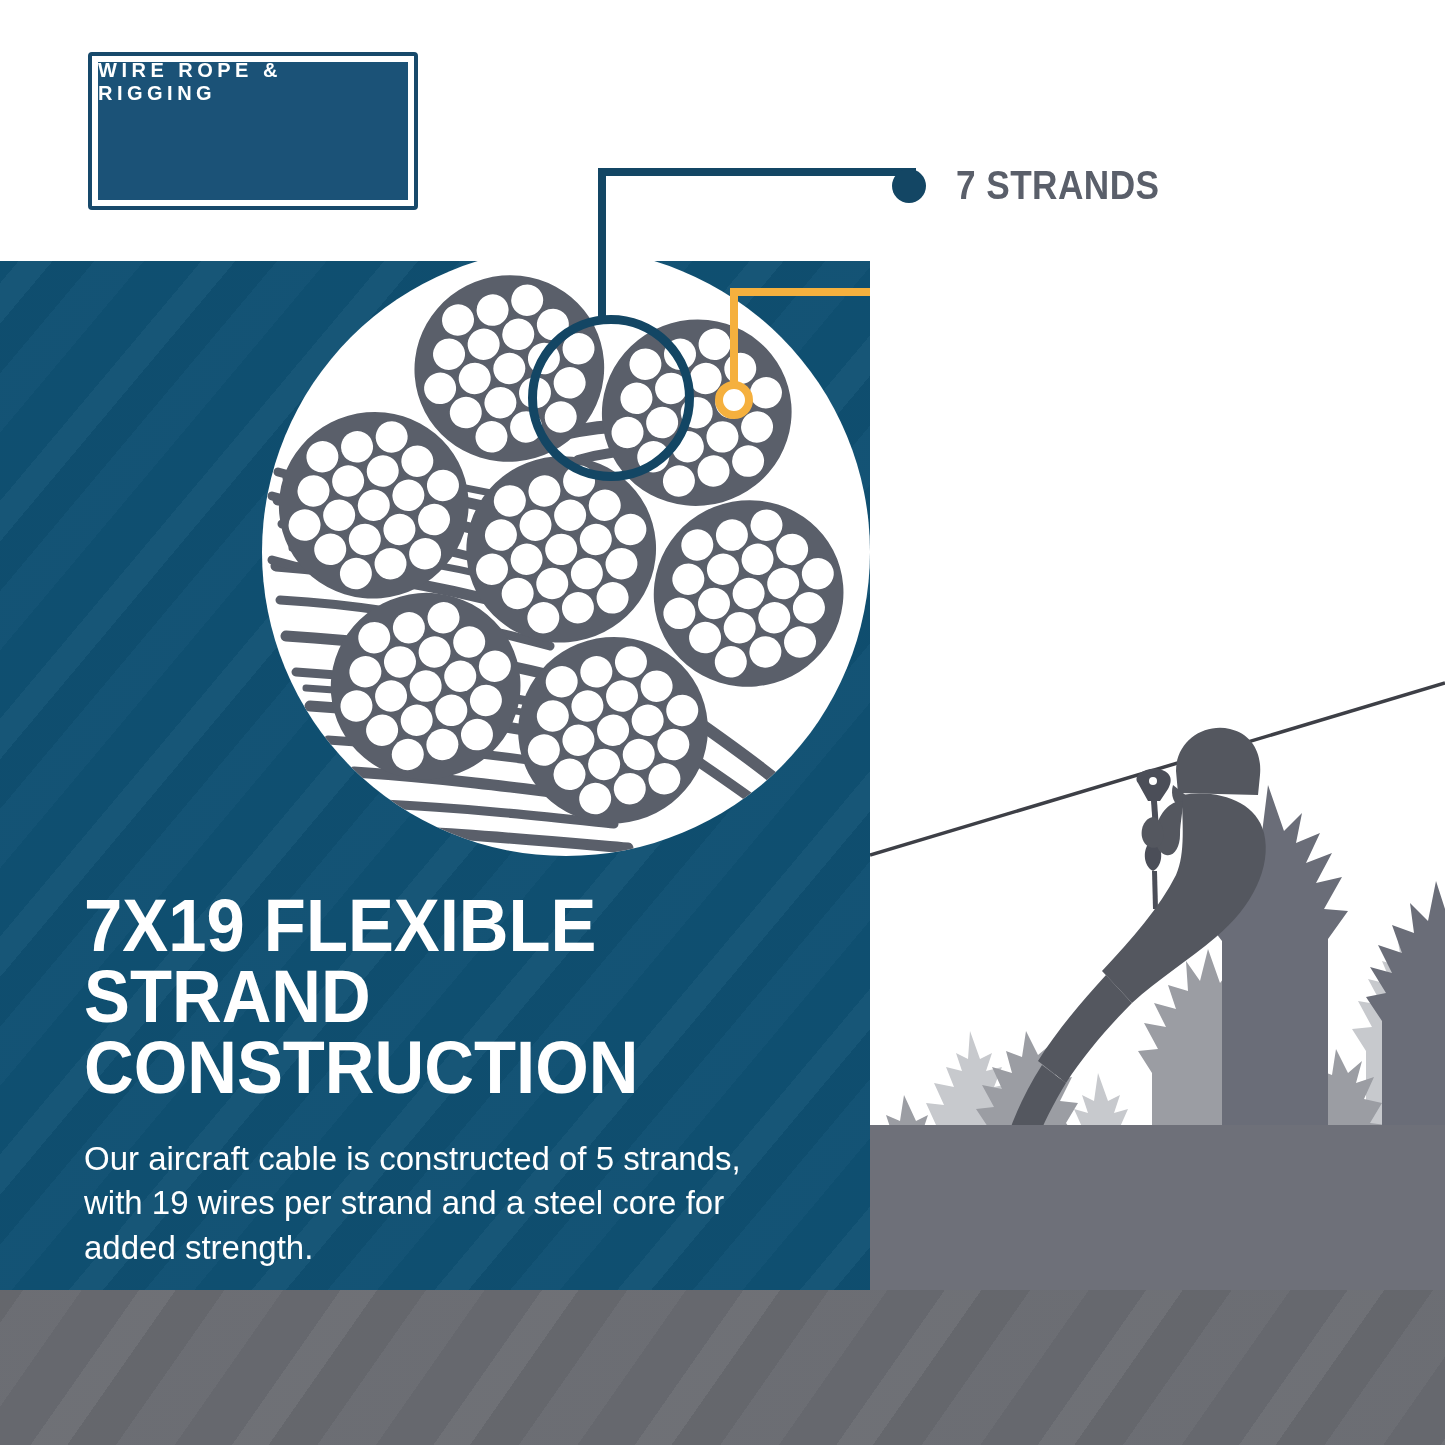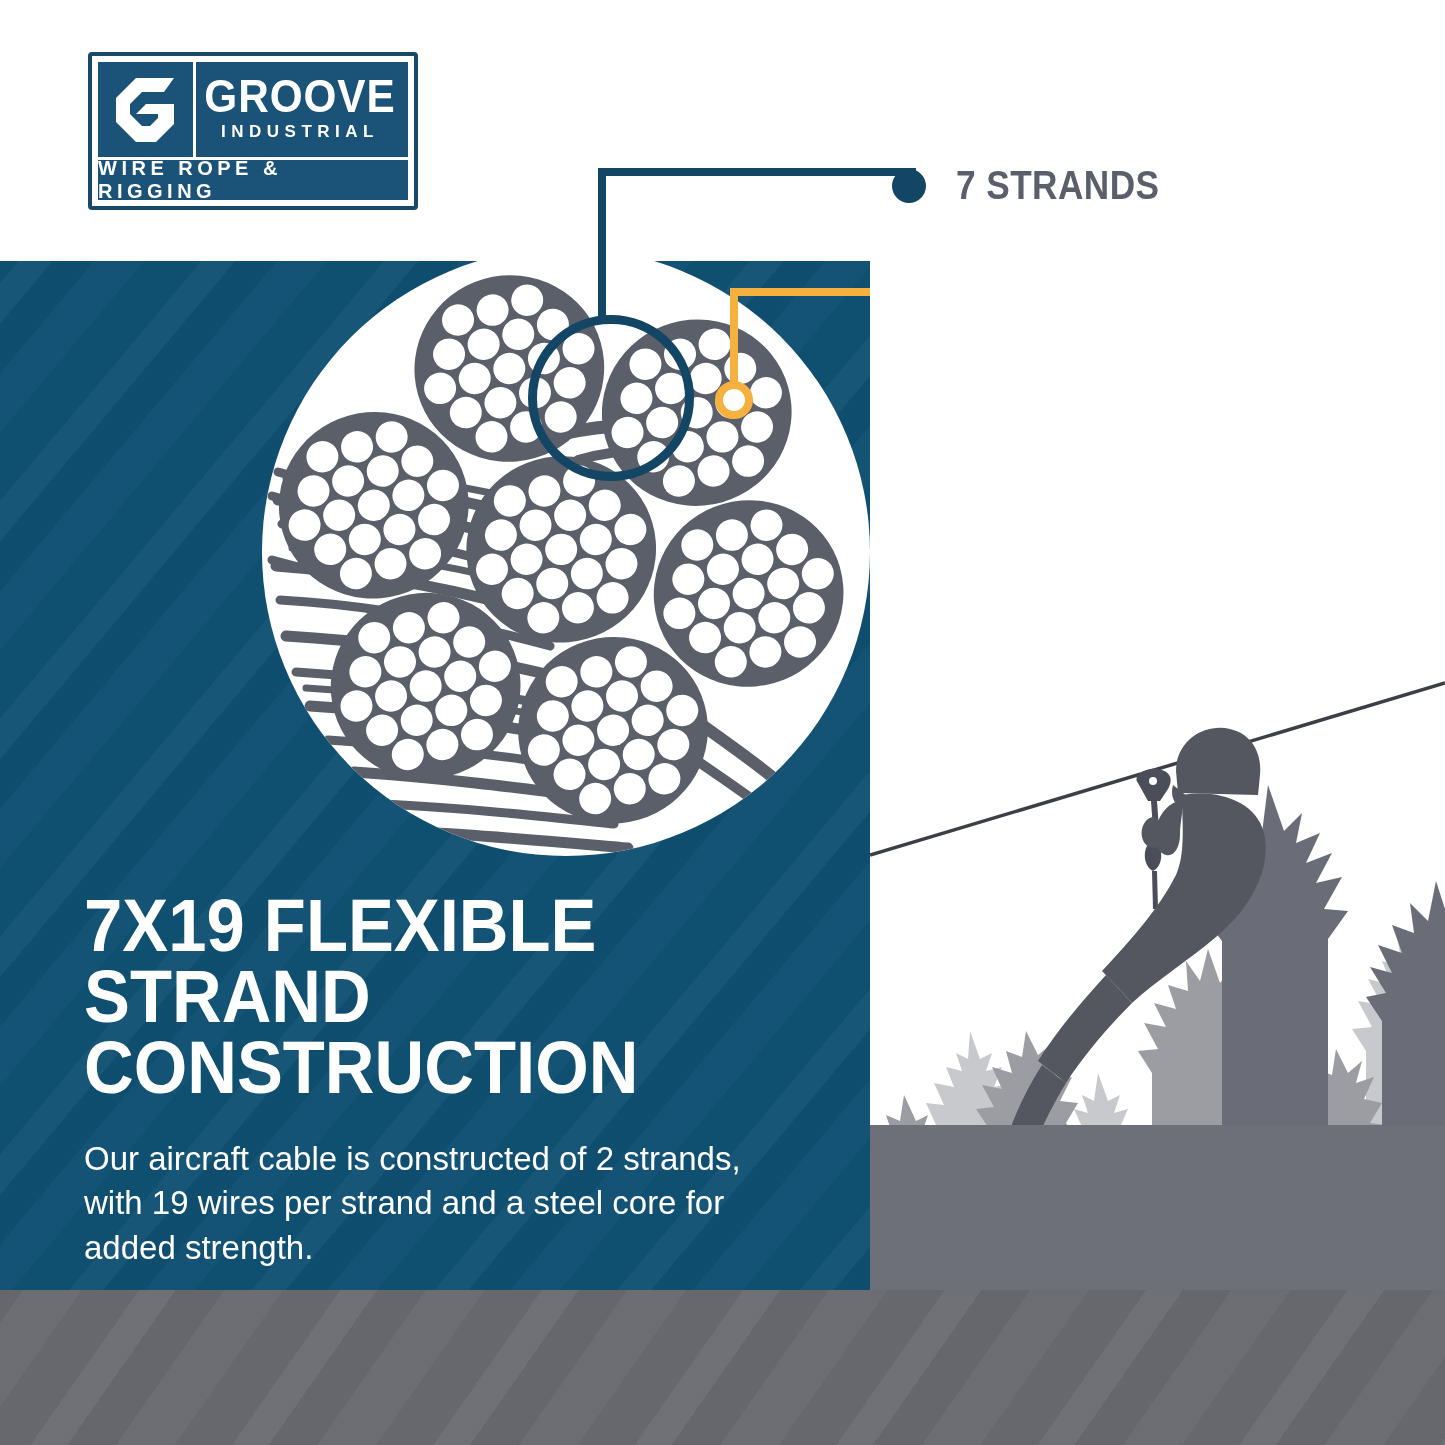--- a/index.html
+++ b/index.html
@@ -68,31 +68,20 @@
   #scene-ground{position:absolute;left:870px;top:1125px;width:575px;height:165px;background:#6e7079;}
 </style>
 </head>
 <body>
 
 <div id="page">
 
   <div id="logo">
     <div class="logo-outer"></div>
     <div class="logo-inner">
-      <div class="logo-top">
-        <div class="logo-mark">
-          <svg width="68" height="72" viewBox="0 0 68 72" aria-hidden="true">
-            <path fill="#ffffff" d="M62 4 H24 L4 24 V48 L24 68 H44 L62 50 V30 H34 L24 40 H46 V44 L38 52 H30 L18 40 V30 L30 18 H52 Z"></path>
-          </svg>
-        </div>
-        <div class="logo-words">
-          <div class="logo-groove">GROOVE</div>
-          <div class="logo-industrial">INDUSTRIAL</div>
-        </div>
-      </div>
       <div class="logo-bottom">
         <div class="logo-tag">WIRE ROPE &amp; RIGGING</div>
       </div>
     </div>
   </div>
 
   <div id="blue-panel">
     <div id="blue-texture"></div>
   </div>
 
@@ -204,21 +193,21 @@
   </div>
 
   <div class="callout" id="callout-3">
     <span class="callout-dot" style="width:34px;height:34px;background:#5a5f6a;"></span>
     <span class="callout-text" style="margin-left:30px;">HOT DIP GALVANIZED</span>
   </div>
 
   <div id="headline-block">
     <div class="headline">7X19 FLEXIBLE</div>
     <div class="headline">STRAND CONSTRUCTION</div>
-    <div id="body-text">Our aircraft cable is constructed of 2 strands, with 19 wires per strand and a steel core for added strength.</div>
+    <div id="body-text">Our aircraft cable is constructed of 5 strands, with 19 wires per strand and a steel core for added strength.</div>
   </div>
 
   <div id="scene">
     <svg width="575" height="1029" viewBox="0 0 575 1029" aria-hidden="true">
 
       <g fill="#c7c9cd">
         <path d="M60 1029 L60 880 L52 866 L66 864 L56 842 L74 844 L64 822 L84 826 L76 806 L92 810 L86 792 L98 798 L100 770
                  L110 798 L122 792 L116 810 L132 806 L124 826 L144 822 L134 844 L152 842 L142 864 L156 866 L148 880 L148 1029 Z"></path>
         <path d="M200 1029 L200 900 L192 886 L206 884 L196 864 L212 866 L204 848 L218 852 L212 834 L224 840 L228 812
                  L238 840 L250 834 L244 852 L258 848 L250 866 L266 864 L256 884 L270 886 L262 900 L262 1029 Z"></path>

